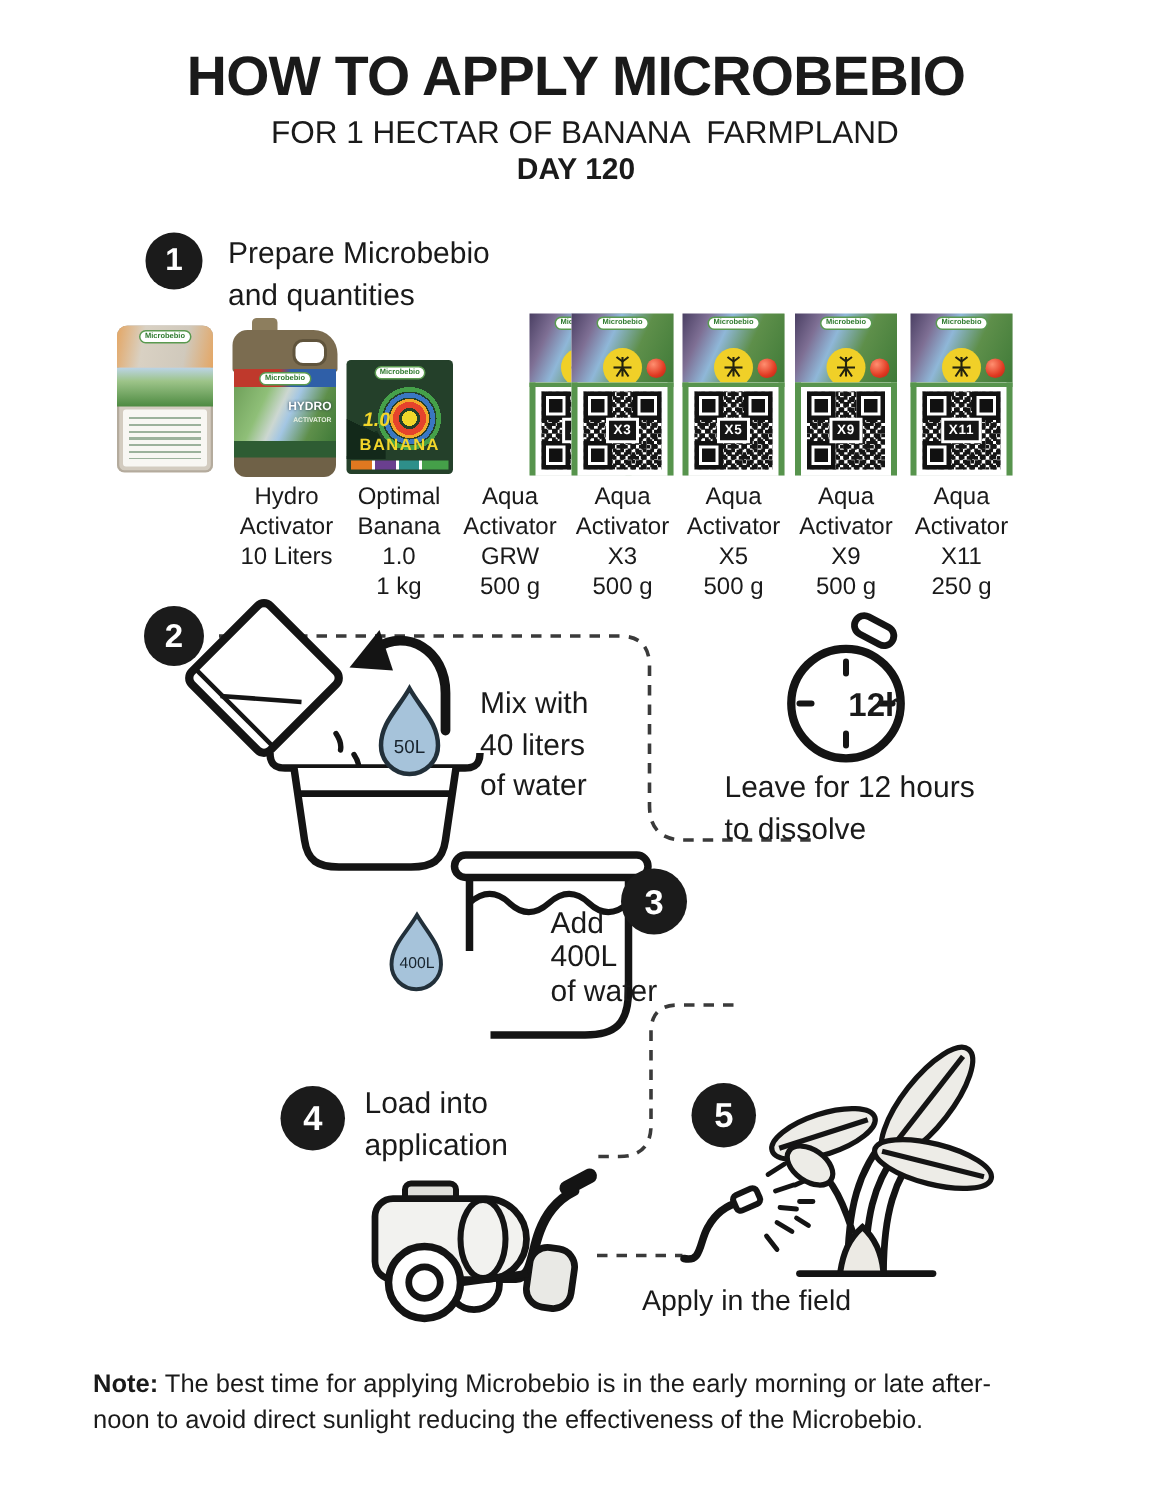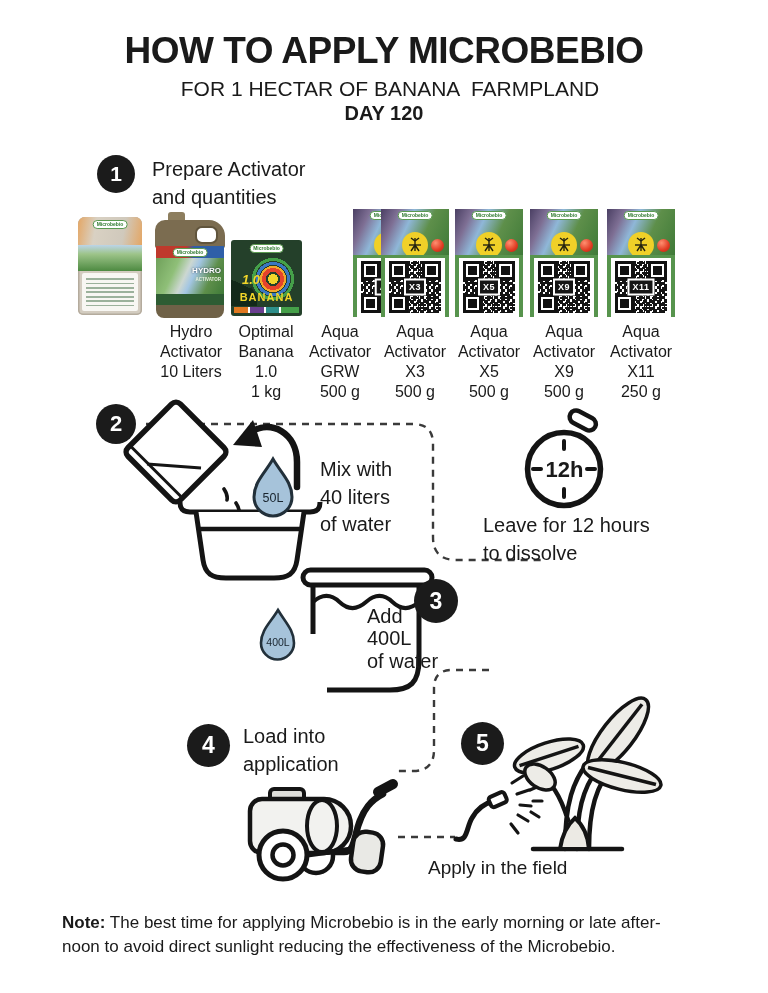--- a/index.html
+++ b/index.html
@@ -61,21 +61,21 @@
   .qr{position:absolute;left:4px;right:4px;top:3px;bottom:4px;
         background:repeating-conic-gradient(#151515 0 25%,transparent 0 50%) 0 0/7px 7px,
                    repeating-conic-gradient(#151515 0 25%,#fff 0 50%) 2px 3px/5px 5px;}
   .fd{position:absolute;width:13px;height:13px;border:3px solid #111;background:#fff;}
   .fd::after{content:"";position:absolute;inset:2px;background:#111;}
   .fd.tl{left:0;top:0}.fd.tr{right:0;top:0}.fd.bl{left:0;bottom:0}
   .qr-tag{position:absolute;left:50%;top:50%;transform:translate(-50%,-50%);background:#151515;color:#fff;
         font-weight:700;font-size:9px;line-height:11px;padding:1px 3px;border:2px solid #fff;letter-spacing:.5px;}
   
   .droplabel{position:absolute;text-align:center;color:#18242e;font-weight:400;}
-  .watch-time{left:536px;top:457px;width:57px;text-align:center;font-size:22px;font-weight:700;}
+  .watch-time{left:556px;top:457px;width:57px;text-align:center;font-size:22px;font-weight:700;}
   
   .note{left:62px;top:911px;width:660px;font-size:17px;line-height:1.42;}
   .note b{font-weight:700;}
 </style>
 </head>
 <body>
 
 <div class="page">
 
   <svg class="art" width="768" height="993" viewBox="0 0 768 993">
@@ -164,21 +164,21 @@
       </g>
       <path d="M560 849 C562 835 566 826 575 818 C584 826 588 836 589 849 Z" fill="#eceae4" stroke="#141414" stroke-width="4"></path>
     </g>
   </svg>
 
   <div class="abs title">HOW TO APPLY MICROBEBIO</div>
   <div class="abs subtitle pre">FOR 1 HECTAR OF BANANA  FARMPLAND</div>
   <div class="abs day">DAY 120</div>
 
   <div class="abs badge-circle" style="left:97px;top:155px;width:38px;height:38px;font-size:21px;">1</div>
-  <div class="abs steptext pre" style="left:152px;top:156px;">Prepare Activator
+  <div class="abs steptext pre" style="left:152px;top:156px;">Prepare Microbebio
 and quantities</div>
 
   <div class="abs pouch">
     <div class="pouch-top">
       <span class="minipill" style="top:3px;">Microbebio</span>
     </div>
     <div class="pouch-band"></div>
     <div class="pouch-label">
         <div class="pouch-lines"></div>
       </div>

